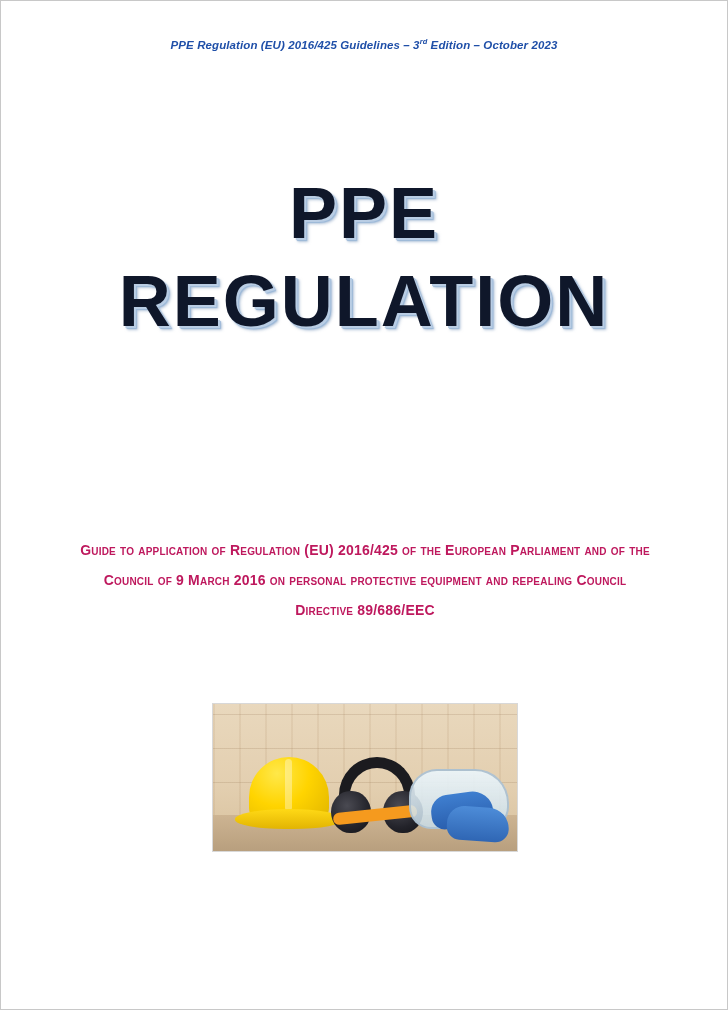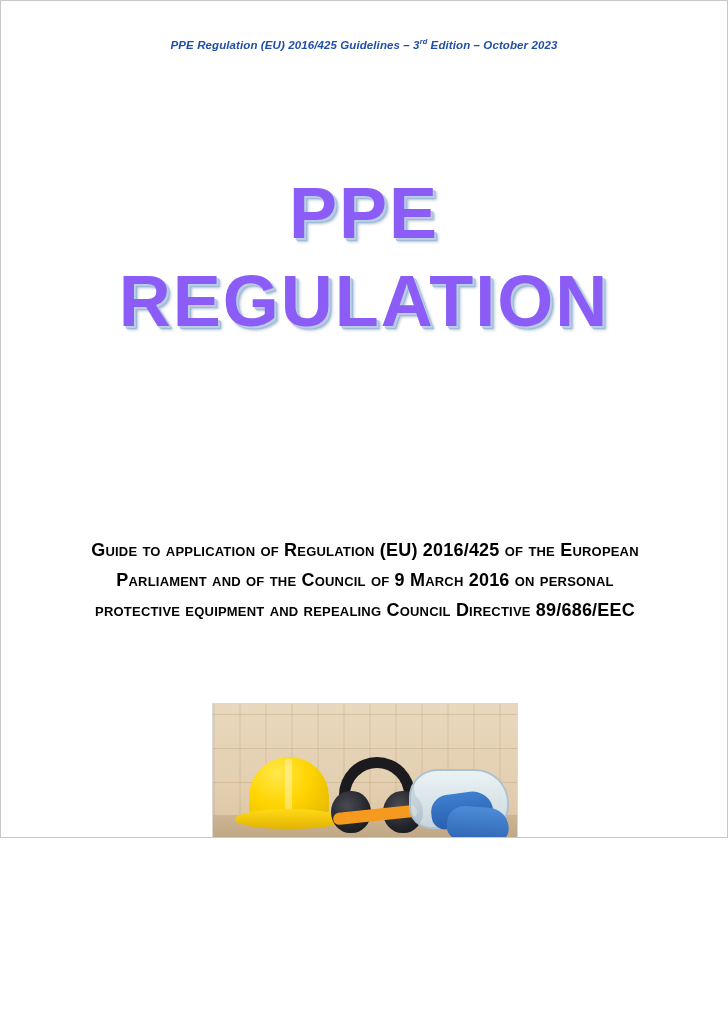--- a/index.html
+++ b/index.html
@@ -6,21 +6,21 @@
     margin: 0;
     padding: 0;
     background: #ffffff;
   }
   body {
     font-family: "Liberation Sans", sans-serif;
   }
   .page {
     position: relative;
     width: 728px;
-    height: 838px;
+    height: 1010px;
     background: #ffffff;
     box-sizing: border-box;
     border: 1px solid #c8c8c8;
     overflow: hidden;
   }
   .header {
     position: absolute;
     top: 36px;
     left: 0;
     width: 100%;
@@ -41,35 +41,35 @@
     left: 0;
     width: 100%;
     text-align: center;
   }
   .title-line {
     font-family: "Liberation Sans", sans-serif;
     font-weight: bold;
     font-size: 72px;
     line-height: 88px;
     letter-spacing: 2px;
-    color: #8b5cf6;
+    color: #0f172a;
     text-shadow:
       2px 2px 0 #b9cde4,
       3px 3px 1px #9bb8d8,
       4px 4px 3px rgba(120,150,185,0.55);
   }
   .subtitle {
     position: absolute;
     top: 534px;
     left: 78px;
     width: 572px;
     text-align: center;
-    color: #000000;
-    font-weight: bold;
-    font-size: 18px;
+    color: #be185d;
+    font-weight: bold;
+    font-size: 14px;
     line-height: 30px;
     font-variant: small-caps;
     letter-spacing: 0.2px;
   }
   .photo {
     position: absolute;
     top: 702px;
     left: 211px;
     width: 304px;
     height: 147px;

